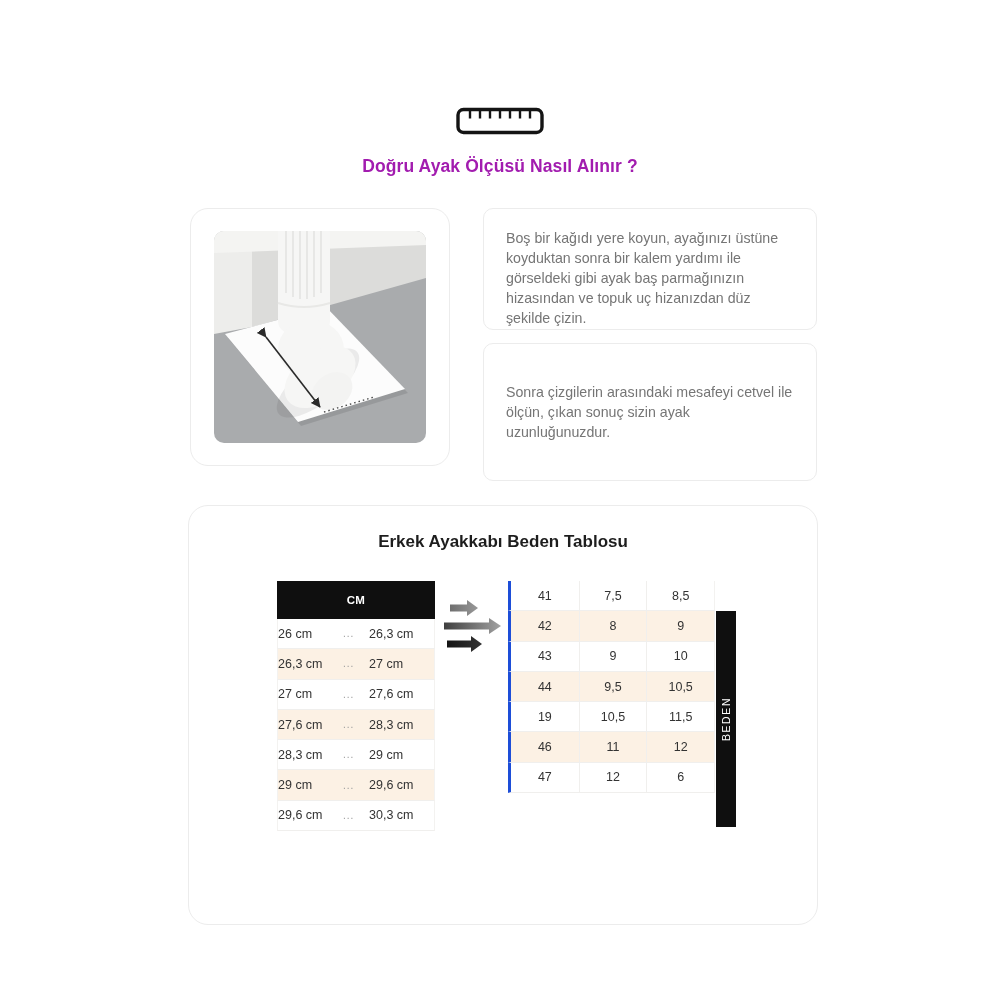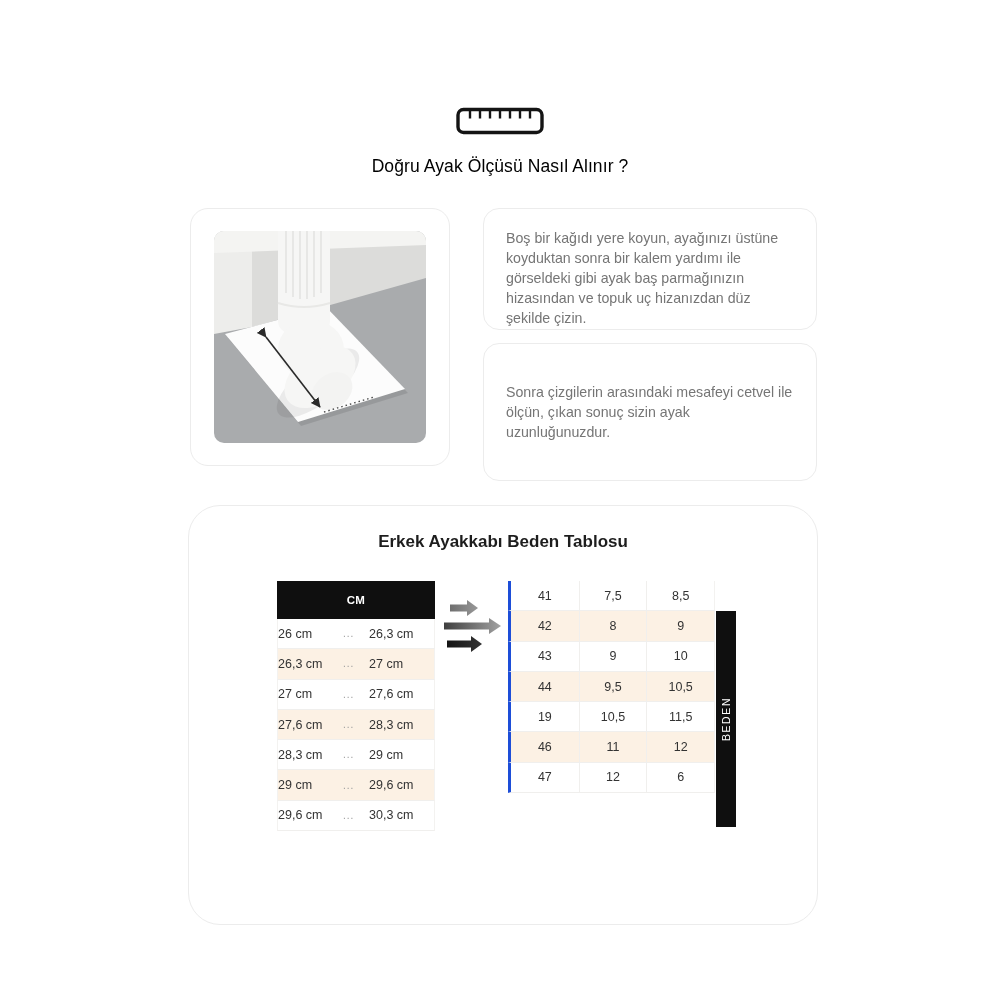--- a/index.html
+++ b/index.html
@@ -4,33 +4,33 @@
 <style>
   * { margin:0; padding:0; box-sizing:border-box; }
   html,body { background:#fff; }
   .canvas {
     position:relative; width:1000px; height:1000px; background:#fff;
     font-family:"Liberation Sans","DejaVu Sans",sans-serif; color:#1f1f1f; overflow:hidden;
   }
   .ruler-wrap { position:absolute; top:106px; left:0; width:1000px; text-align:center; }
   .page-title {
     position:absolute; top:156px; left:0; width:1000px; text-align:center;
-    font-size:17.5px; font-weight:400; color:#000000; letter-spacing:.1px;
+    font-size:17.5px; font-weight:700; color:#a21caf; letter-spacing:.1px;
   }
   .card {
-    position:absolute; background:#fff; border:1px solid #ececec; border-radius:16px;
+    position:absolute; background:#fff; border:1px solid #ececec; border-radius:10px;
   }
   .photo-card { left:190px; top:208px; width:260px; height:258px; border-radius:18px;
     display:flex; align-items:center; justify-content:center; }
   .photo-frame { width:212px; height:212px; border-radius:10px; overflow:hidden; }
   .info-card-1 { left:483px; top:208px; width:334px; height:122px; padding:19px 22px; }
   .info-card-2 { left:483px; top:343px; width:334px; height:138px; padding:8px 22px;
     display:flex; align-items:center; }
   .info-text { font-size:14.2px; line-height:20px; color:#757575; }
-  .size-card { left:188px; top:505px; width:630px; height:420px; border-radius:32px; }
+  .size-card { left:188px; top:505px; width:630px; height:420px; border-radius:20px; }
   .size-title { position:absolute; top:26px; left:0; width:100%; text-align:center;
     font-size:17px; font-weight:700; color:#1d1d1d; }
   
   .tbl { position:absolute; top:75px; font-size:12.5px; color:#333; }
   .cm-tbl { left:88px; width:158px; }
   .sz-tbl { left:319px; width:207px; }
   .thead {
     background:#0f0f0f; color:#fff; height:38px; font-size:11.5px; font-weight:700;
     letter-spacing:.4px; display:grid; align-items:center; text-align:center;
   }

